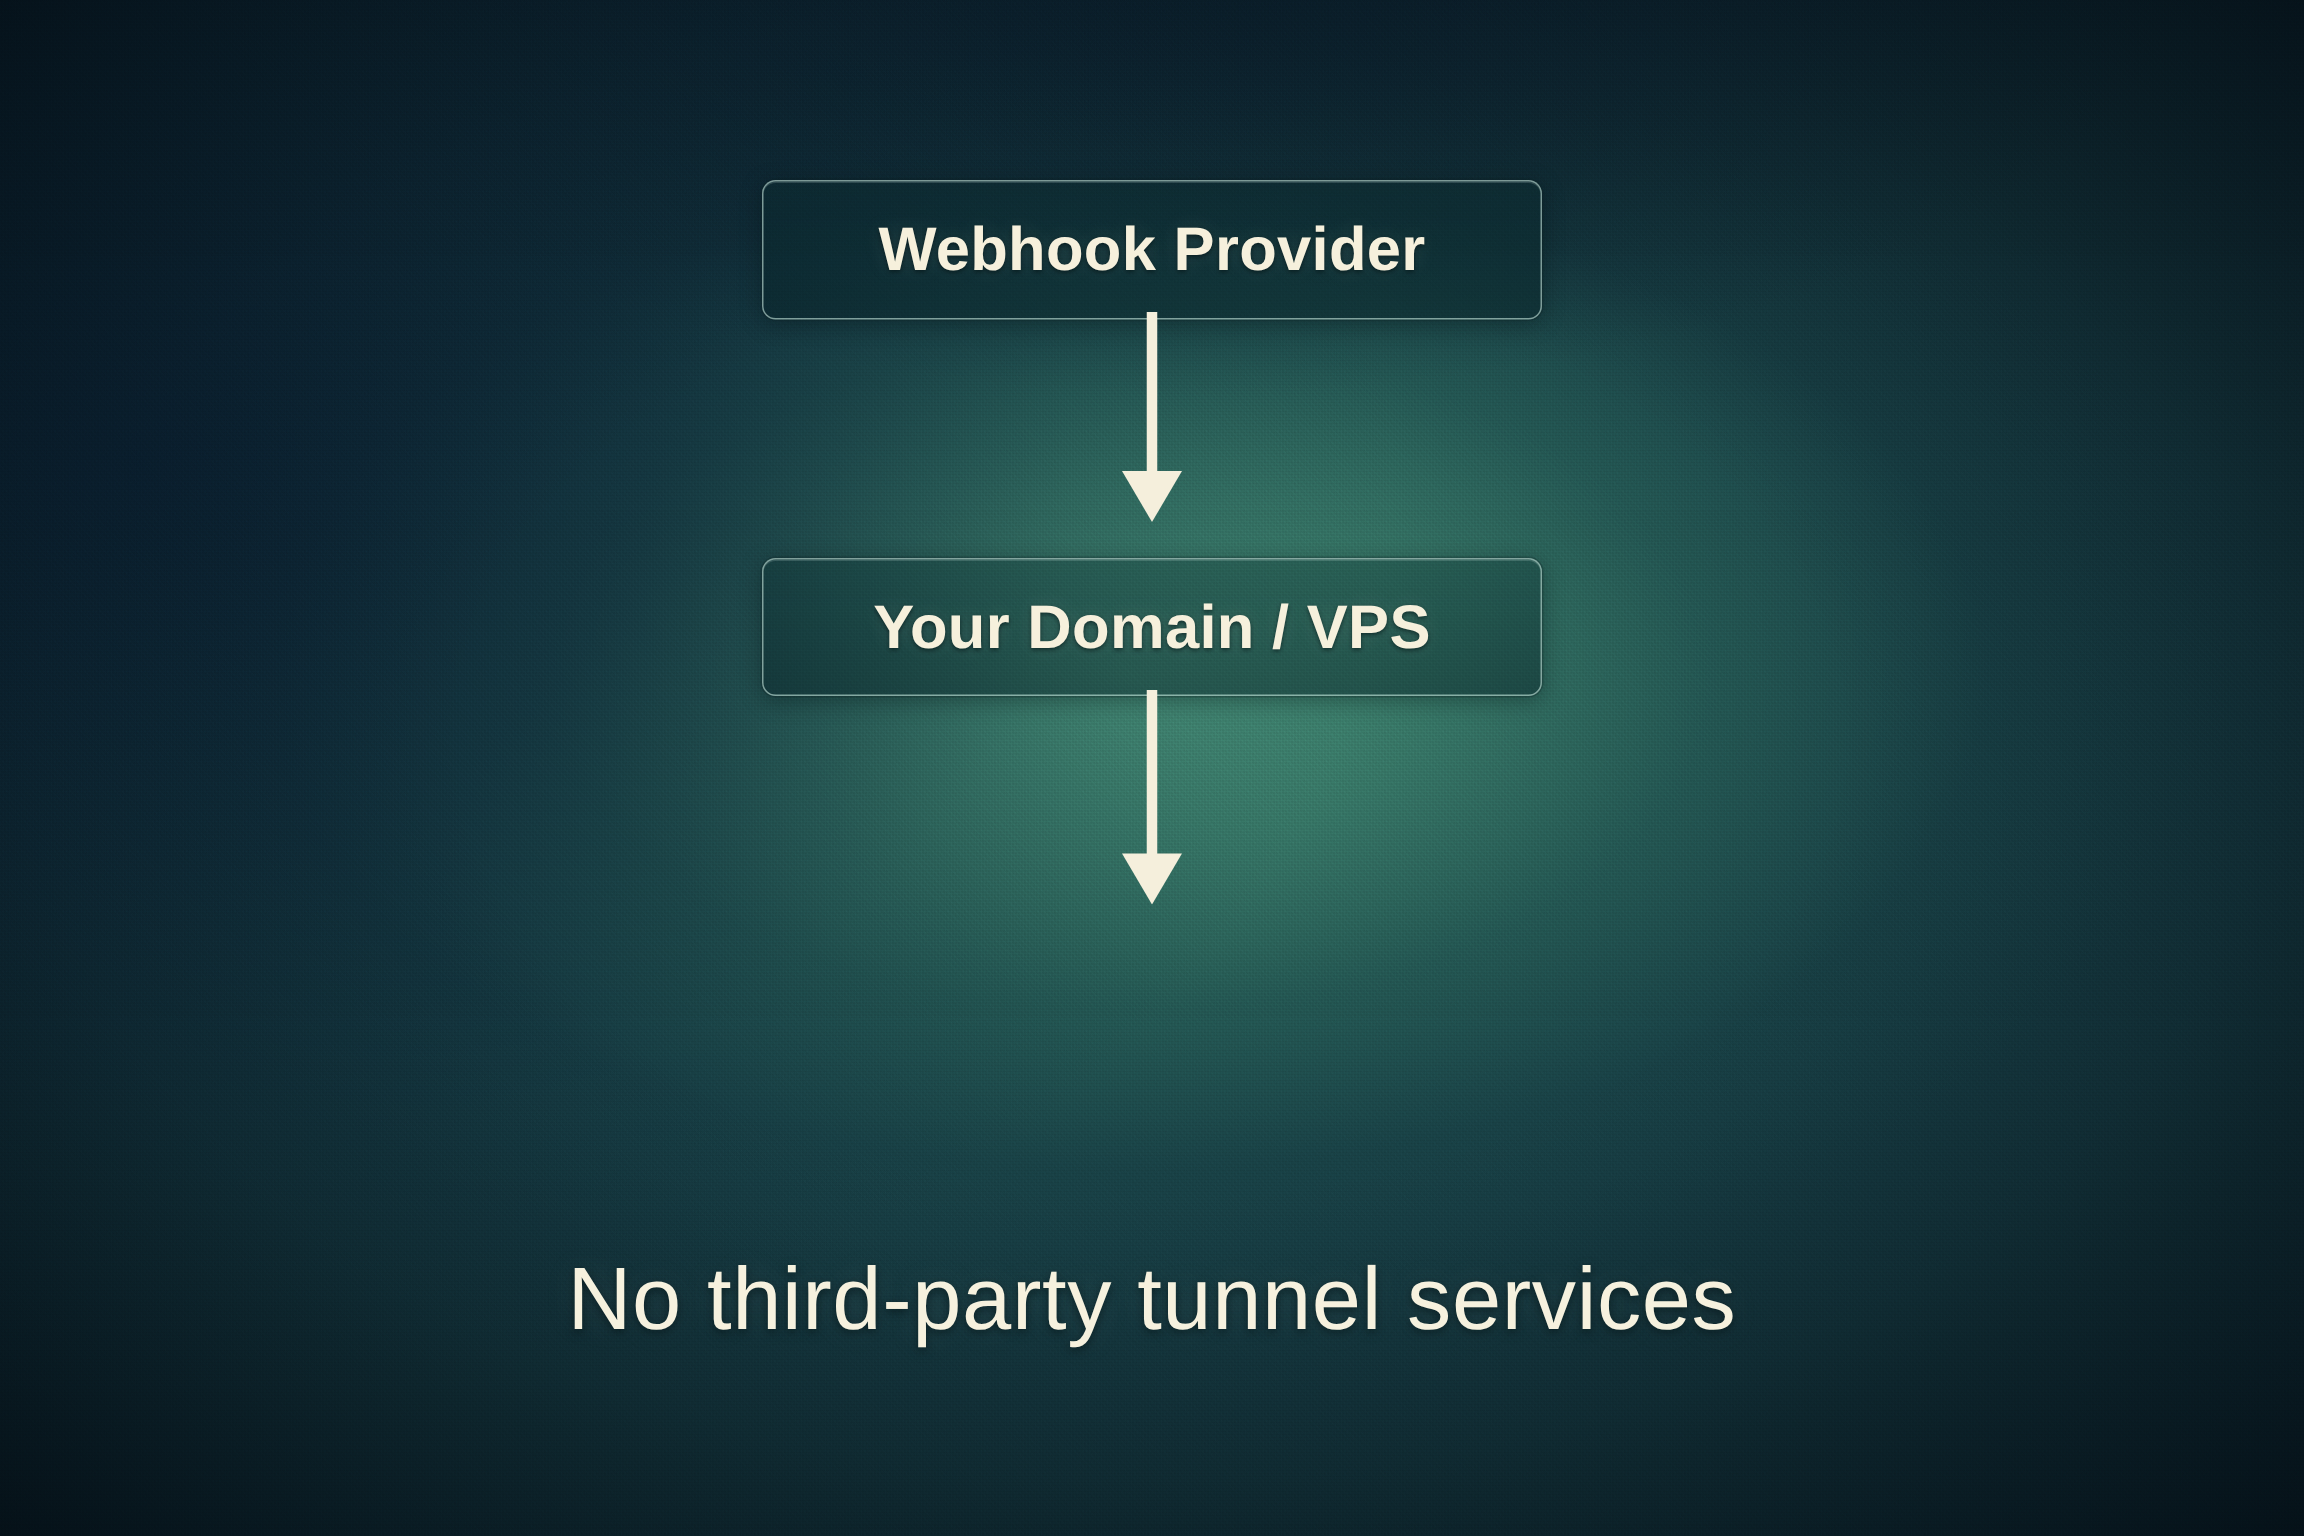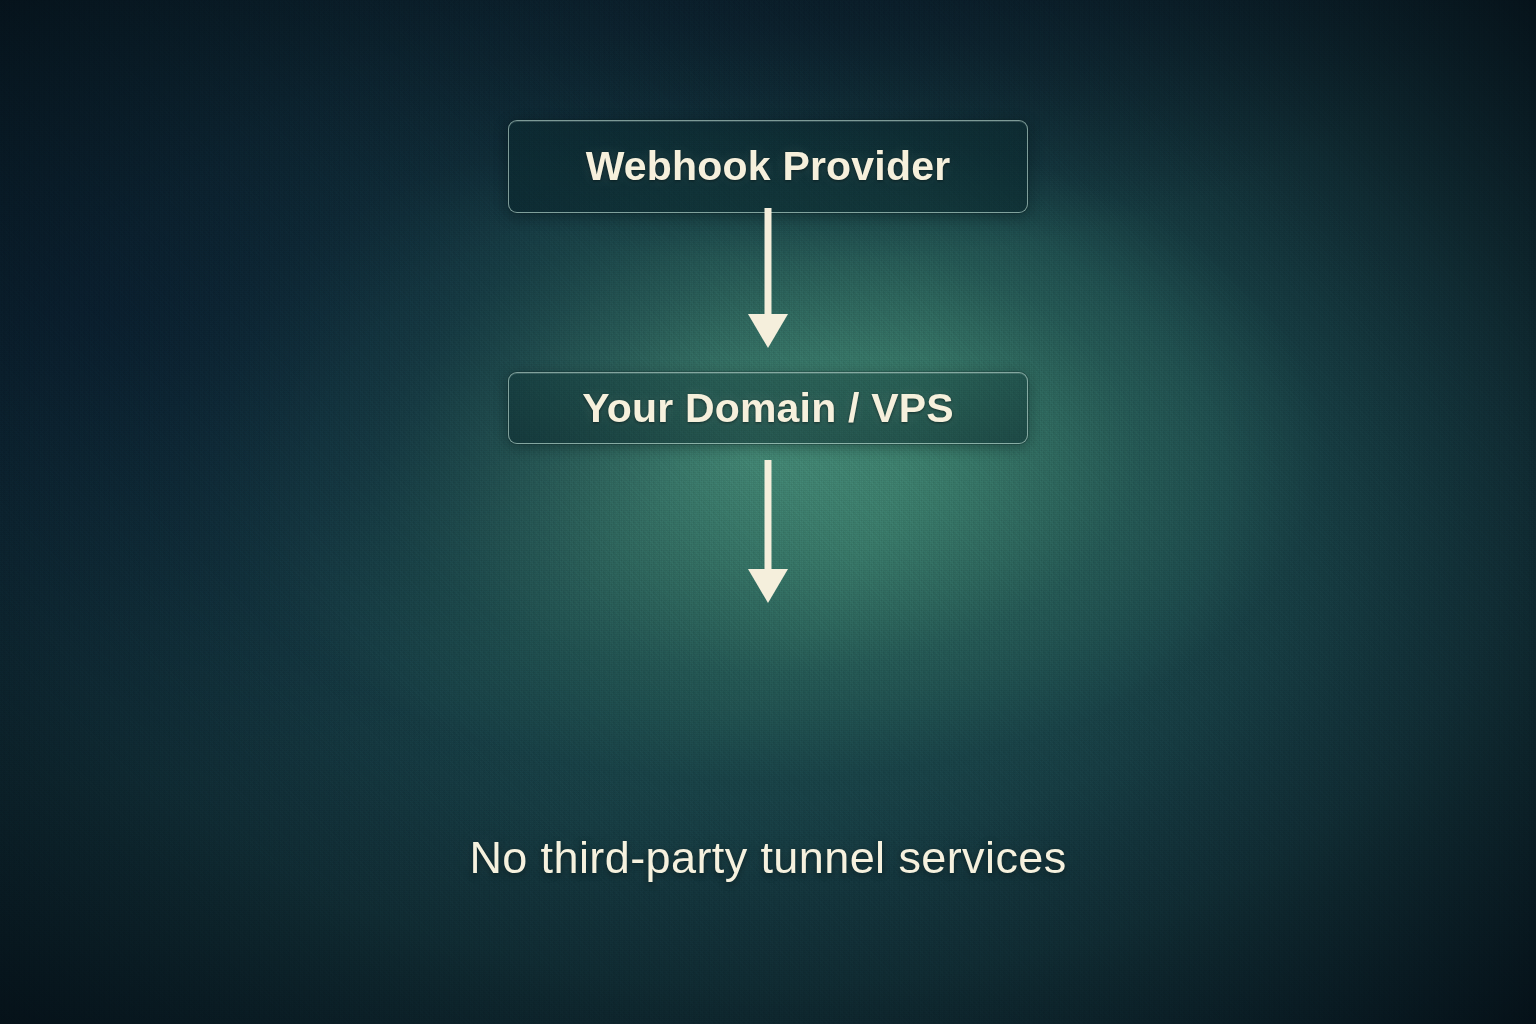--- a/index.html
+++ b/index.html
@@ -118,40 +118,40 @@
   .node-label {
     color: #f6f0dc;
     font-size: 41px;
     font-weight: 600;
     letter-spacing: 0.2px;
     text-shadow: 0 1px 3px rgba(2,14,16,0.55), 0 0 14px rgba(246,240,220,0.10);
     white-space: nowrap;
   }
 
   #node-1 { top: 120px;  height: 93px; }
-  #node-2 { top: 372px;  height: 72px; }
+  #node-2 { top: 372px;  height: 92px; }
   #node-3 { top: 627px;  height: 91px; }
 
   .arrow {
     position: absolute;
     left: 0;
     width: 1536px;
     pointer-events: none;
   }
   #arrow-1 { top: 208px; height: 140px; }
   #arrow-2 { top: 460px; height: 143px; }
 
   .caption {
     position: absolute;
     left: 0;
     width: 1536px;
     top: 832px;
     text-align: center;
     color: #f6f1de;
-    font-size: 45px;
+    font-size: 59px;
     font-weight: 400;
     letter-spacing: 0.4px;
     text-shadow: 0 2px 6px rgba(2,14,16,0.55), 0 0 22px rgba(246,240,220,0.10);
   }
 </style>
 </head>
 <body>
 
 <div id="slide">
 

